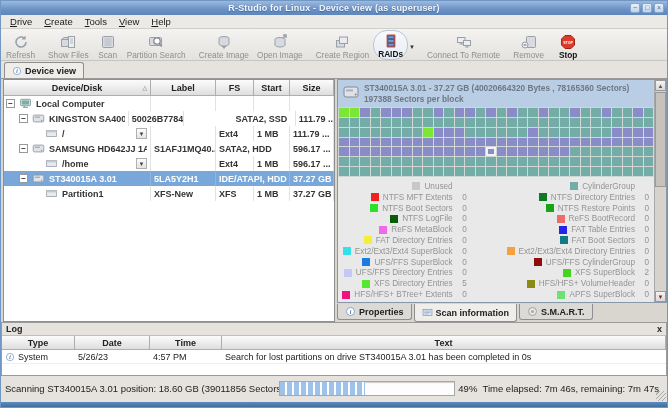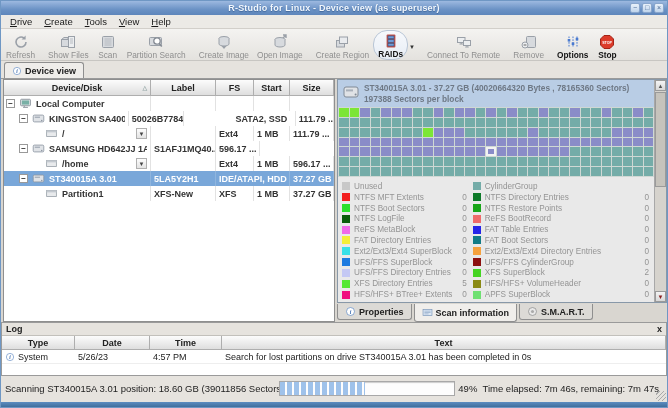--- a/index.html
+++ b/index.html
@@ -61,21 +61,21 @@
   .scan-head{position:absolute;left:0;top:0;right:12px;height:27px;background:#b9cde5;
     display:flex;align-items:center;gap:4px;padding:0 4px;}
   .scan-head .lines{display:flex;flex-direction:column;overflow:hidden;}
   .scan-head .hline{font-size:8.3px;color:#6e7885;font-weight:bold;white-space:nowrap;line-height:11px;}
   .scan-map{position:absolute;left:0;top:27px;right:12px;height:70px;background:#cfd8d4;
     display:grid;grid-template-columns:repeat(30,1fr);grid-auto-rows:1fr;gap:1px;padding:1px;}
   .mcell{width:100%;height:100%;}
   .mcell.sel{border:2px solid #f2f2f2;}
   .legend{position:absolute;left:0;top:97px;right:12px;bottom:0;background:#e9e9e9;
     display:flex;padding:4px 3px 2px 4px;gap:4px;}
-  .leg-col{display:flex;flex-direction:column;}
+  .leg-col{display:flex;flex-direction:column;align-items:flex-end;}
   .leg-col.l{flex:0 0 41%;}
   .leg-col.r{flex:1;}
   .leg-row{display:flex;align-items:center;height:11.6px;gap:4px;}
   .swatch{flex:0 0 8px;height:8px;}
   .leg-label{flex:1;font-size:8.2px;color:#949494;white-space:nowrap;overflow:hidden;}
   .leg-count{flex:0 0 12px;font-size:8.2px;color:#949494;text-align:right;padding-right:2px;}
   .vscroll{position:absolute;right:0;top:0;bottom:0;width:12px;background:#d6d3cd;border-left:1px solid #a8a8a8;}
   .sb-btn{position:absolute;left:0;right:0;height:11px;border:1px solid #9a9a9a;background:linear-gradient(#f4f4f4,#d8d8d8);
     font-size:6px;text-align:center;line-height:10px;color:#555;}
   .sb-up{top:0;}
@@ -251,33 +251,20 @@
             </svg>
           </span>
         </span>
         <span class="tlabel">Remove</span>
       </div>
       <div class="tsep"></div>
       <div class="tbtn enabled">
         <span class="ticon">
           <span style="display: inline-flex;">
             <svg width="16" height="16" viewBox="0 0 16 16">
-              <path d="M4 2.5v11M8 2.5v11M12 2.5v11" stroke="#4a7ad0" stroke-dasharray="1.6 1.2"></path>
-              <rect x="2.7" y="5" width="2.6" height="2.6" fill="#4a7ad0"></rect>
-              <rect x="6.7" y="8.4" width="2.6" height="2.6" fill="#4a7ad0"></rect>
-              <rect x="10.7" y="3.8" width="2.6" height="2.6" fill="#4a7ad0"></rect>
-            </svg>
-          </span>
-        </span>
-        <span class="tlabel">Options</span>
-      </div>
-      <div class="tbtn enabled">
-        <span class="ticon">
-          <span style="display: inline-flex;">
-            <svg width="16" height="16" viewBox="0 0 16 16">
               <polygon points="5,1.5 11,1.5 14.5,5 14.5,11 11,14.5 5,14.5 1.5,11 1.5,5" fill="#dc3b2a" stroke="#a32417"></polygon>
               <text x="8" y="9.7" font-size="3.6" fill="#fff" text-anchor="middle" font-weight="bold" font-family="Liberation Sans,sans-serif">STOP</text>
             </svg>
           </span>
         </span>
         <span class="tlabel">Stop</span>
       </div>
     </div>
 
   <div class="tabbar">
@@ -361,20 +348,21 @@
             <span class="ticon16" style="display: inline-flex;">
               <svg width="15" height="13" viewBox="0 0 16 16">
                 <rect x="1.5" y="3.8" width="13" height="8.4" rx="1.5" fill="#e0e3e7" stroke="#8a94a0"></rect>
                 <rect x="3.4" y="5.6" width="6.4" height="1.8" fill="#aab2bc"></rect>
                 <circle cx="12" cy="10.4" r=".9" fill="#8a94a0"></circle>
               </svg>
             </span>
             <span style="overflow: hidden; white-space: nowrap;">SAMSUNG HD642JJ 1AA...</span>
           </div>
           <div class="td" style="width: 65px;">S1AFJ1MQ40...</div>
+          <div class="td" style="width: 74px;">SATA2, HDD</div>
           <div class="td" style="width: 44px;">596.17 ...</div>
         </div>
         <div class="trow">
           <div class="td namecell" style="width: 147px;">
             <span class="indent" style="width: 26px;"></span>
             <span style="width: 12px; flex: 0 0 12px;"></span>
             <span class="ticon16" style="display: inline-flex;">
               <svg width="15" height="13" viewBox="0 0 16 16">
                 <rect x="2" y="4.2" width="12" height="7.6" fill="#e8eaec" stroke="#98a0a8"></rect>
                 <rect x="2" y="4.2" width="12" height="2.4" fill="#c3c9cf"></rect>

